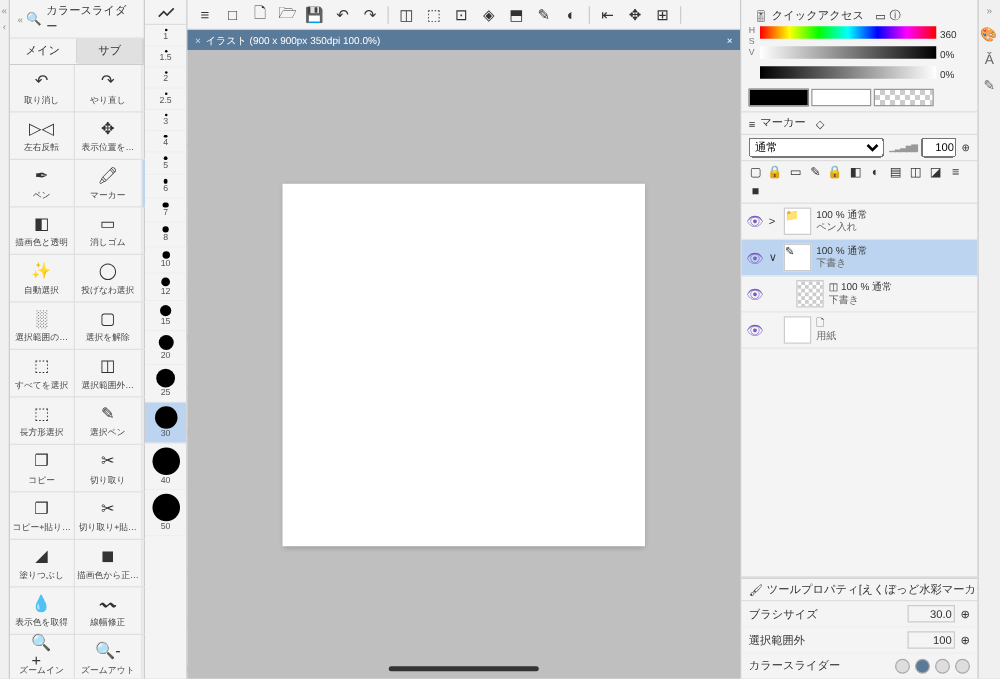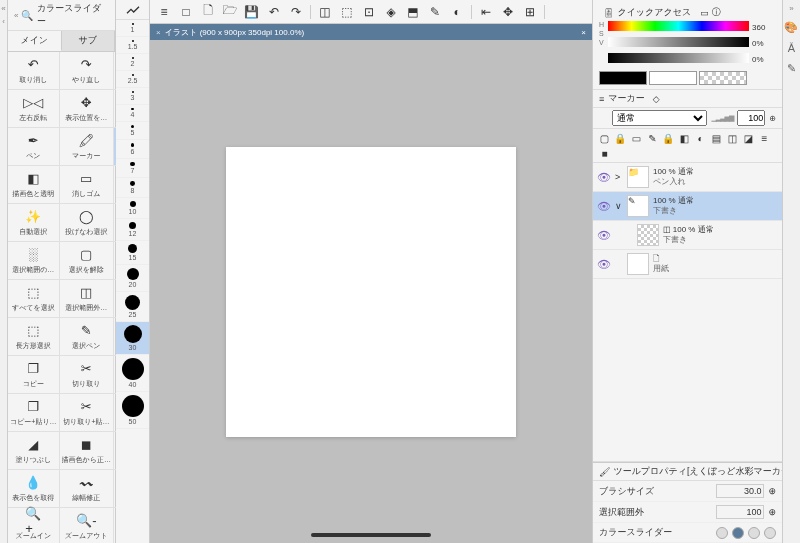--- a/index.html
+++ b/index.html
@@ -47,39 +47,39 @@
 .slider-row .bar { flex:1;}
 .hsv-vert { display:flex; flex-direction:column; font-size:7px; color:#777; gap:2px; padding-right:2px;}
 .swatch-row { display:flex; gap:2px; margin-top:2px;}
 .swatch { width:48px; height:14px; border:1px solid #999;}
 .sw-black { background:#000;}
 .sw-white { background:#fff;}
 .sw-check { background:repeating-conic-gradient(#ccc 0 25%,#fff 0 50%) 0 0/8px 8px;}
 .layer-panel { flex:1; display:flex; flex-direction:column; border-bottom:1px solid #ddd; min-height:0;}
 .layer-top { display:flex; align-items:center; padding:2px 6px; border-bottom:1px solid #ddd; gap:4px;}
 .layer-mode { display:flex; align-items:center; gap:4px; padding:2px 6px; border-bottom:1px solid #ddd;}
-.layer-mode select { flex:1; font-size:9px; height:16px;margin-left:13px;}
+.layer-mode select { flex:1; font-size:9px; height:16px;}
 .layer-mode input { width:28px; font-size:9px; height:16px; text-align:right;}
 .layer-btns { display:flex; padding:2px 4px; border-bottom:1px solid #ddd; gap:1px; flex-wrap:wrap;}
 .layer-btns .lb { width:15px; height:14px; display:flex; align-items:center; justify-content:center; cursor:pointer; font-size:10px; border-radius:2px;}
 .layer-list { flex:1; overflow-y:auto;}
 .layer-item { display:flex; align-items:center; padding:3px 4px; border-bottom:1px solid #e5e5e5; gap:4px; cursor:pointer; min-height:28px;}
 .layer-item.sel { background:#bcd4f0;}
 .eye { width:14px; text-align:center; font-size:11px; color:#7a5cc0;}
 .layer-thumb { width:22px; height:22px; background:#fff; border:1px solid #ccc;}
 .layer-thumb.check { background:repeating-conic-gradient(#ccc 0 25%,#fff 0 50%) 0 0/6px 6px;}
 .layer-name { font-size:8px; line-height:1.2;}
 .layer-name .l1 { color:#333;}
 .layer-name .l2 { color:#666;}
 .prop-panel { border-top:1px solid #ccc;}
 .prop-header { display:flex; align-items:center; gap:3px; padding:2px 6px; border-bottom:1px solid #ddd; font-size:9px; overflow:hidden; white-space:nowrap;}
 .prop-sub { height:22px; background:linear-gradient(90deg,#888 0%,#aaa 30%,#e5e5e5 100%); color:#444; font-size:8px; padding:2px 6px; display:flex; align-items:center;}
 .prop-row { display:flex; align-items:center; padding:3px 6px; gap:4px; border-bottom:1px solid #eee;}
 .prop-row .pl { flex:1; font-size:9px;}
-.prop-row .pv { width:48px; font-size:9px; text-align:right; border:1px solid #ccc; padding:1px 2px;}
+.prop-row .pv { width:38px; font-size:9px; text-align:right; border:1px solid #ccc; padding:1px 2px;}
 .aa-dots { display:flex; gap:4px;}
 .aa-dots .d { width:12px; height:12px; border-radius:50%; background:#ddd; border:1px solid #aaa;}
 .aa-dots .d.on { background:#5a7a9a;}
 .rightbar { width:18px; background:#f0f0f0; border-left:1px solid #ccc; display:flex; flex-direction:column; align-items:center; padding-top:4px; gap:8px;}
 .rightbar .ric { font-size:11px; cursor:pointer; color:#666;}
 </style>
 </head>
 <body>
 
 <div class="app">

